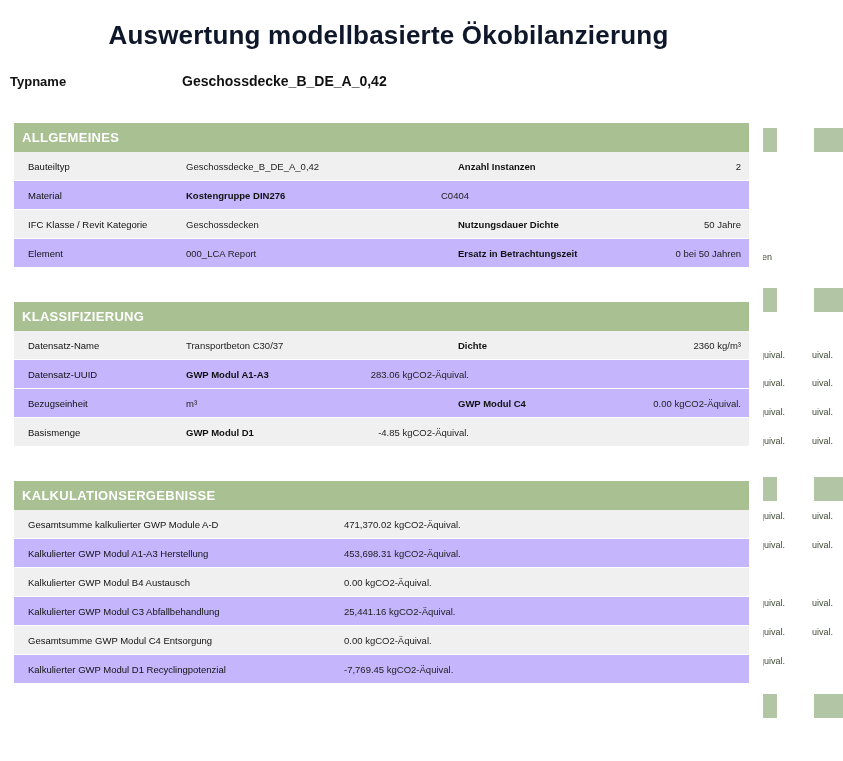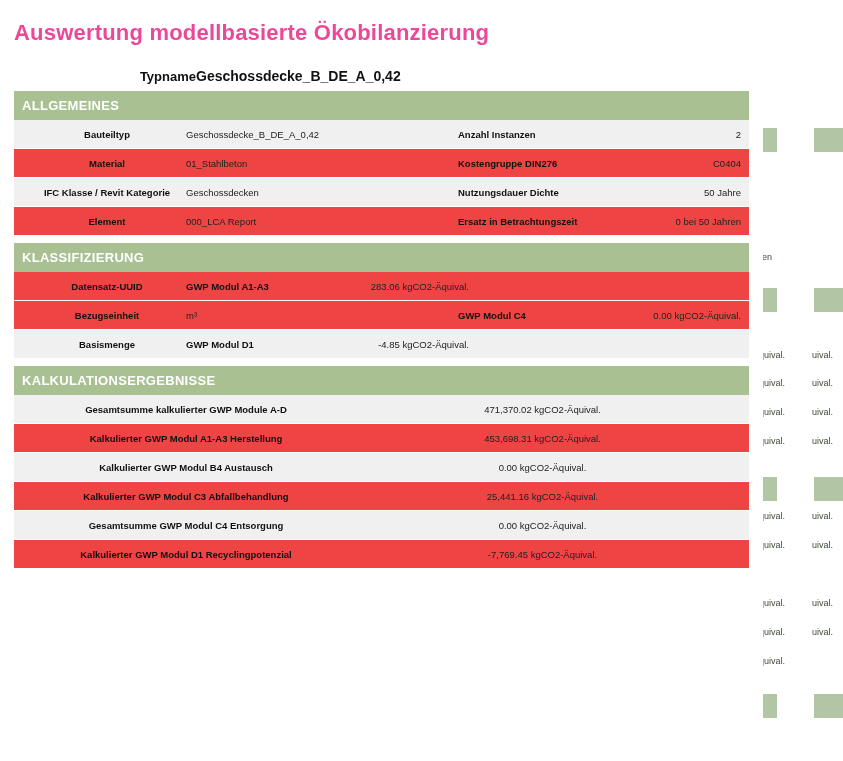--- a/index.html
+++ b/index.html
@@ -44,47 +44,47 @@
     top: 0;
     left: 0;
     width: 763px;
     height: 761px;
     background: #ffffff;
     z-index: 1;
     overflow: hidden;
   }
 
   .doc-title {
-    font-size: 22px;
-    font-weight: bold;
-    color: #ec4899;
+    font-size: 26px;
+    font-weight: bold;
+    color: #0f172a;
     padding: 20px 0 0 14px;
     letter-spacing: 0.2px;
+    text-align: center;
   }
 
   .typename-row {
     display: flex;
     align-items: baseline;
-    padding: 22px 0 0 24px;
-    text-align: right;
+    padding: 22px 0 0 10px;
   }
   .typename-label {
     width: 172px;
     font-size: 13px;
     font-weight: bold;
     color: #111;
   }
   .typename-value {
     font-size: 14px;
     font-weight: bold;
     color: #111;
   }
 
   .section {
-    margin: 7px 14px 0 14px;
+    margin: 34px 14px 0 14px;
     width: 735px;
   }
   .section-header {
     background: #a8c092;
     color: #ffffff;
     font-size: 13px;
     font-weight: bold;
     padding: 7px 8px;
     letter-spacing: 0.3px;
   }
@@ -92,29 +92,28 @@
     display: block;
   }
   .row {
     display: flex;
     align-items: center;
     height: 28px;
     font-size: 9.5px;
     border-bottom: 1px solid #ffffff;
   }
   .row.alt { background: #f0f0f0; }
-  .row.plain { background: #ef4444; }
+  .row.plain { background: #c4b5fd; }
 
   .cell-label {
     width: 172px;
     padding-left: 14px;
-    font-weight: bold;
-    color: #111;
-    box-sizing: border-box;
-    text-align: center;
+    font-weight: normal;
+    color: #111;
+    box-sizing: border-box;
   }
   .cell-value {
     width: 272px;
     color: #222;
     box-sizing: border-box;
   }
   .cell-label2 {
     width: 172px;
     font-weight: bold;
     color: #111;
@@ -127,21 +126,21 @@
     color: #222;
     box-sizing: border-box;
   }
 
   
   .row-wide .cell-label {
     width: 330px;
   }
   .row-wide .cell-value-right {
     flex: 1;
-    text-align: center;
+    text-align: left;
     padding-right: 8px;
     color: #222;
   }
 </style>
 </head>
 <body>
 
 <div class="ghost-layer">
   <div class="ghost-band" style="top:128px;height:24px;left:0;width:20px;"></div>
   <div class="ghost-band" style="top:128px;height:24px;left:57px;width:29px;"></div>
@@ -188,21 +187,20 @@
     <div class="section-header">ALLGEMEINES</div>
     <div class="rows">
       <div class="row alt">
         <div class="cell-label">Bauteiltyp</div>
         <div class="cell-value">Geschossdecke_B_DE_A_0,42</div>
         <div class="cell-label2">Anzahl Instanzen</div>
         <div class="cell-value2">2</div>
       </div>
       <div class="row plain">
         <div class="cell-label">Material</div>
-        <div class="cell-value">01_Stahlbeton</div>
         <div class="cell-label2">Kostengruppe DIN276</div>
         <div class="cell-value2">C0404</div>
       </div>
       <div class="row alt">
         <div class="cell-label">IFC Klasse / Revit Kategorie</div>
         <div class="cell-value">Geschossdecken</div>
         <div class="cell-label2">Nutzungsdauer Dichte</div>
         <div class="cell-value2">50 Jahre</div>
       </div>
       <div class="row plain">
@@ -210,20 +208,26 @@
         <div class="cell-value">000_LCA Report</div>
         <div class="cell-label2">Ersatz in Betrachtungszeit</div>
         <div class="cell-value2">0 bei 50 Jahren</div>
       </div>
     </div>
   </div>
 
   <div class="section">
     <div class="section-header">KLASSIFIZIERUNG</div>
     <div class="rows">
+      <div class="row alt">
+        <div class="cell-label">Datensatz-Name</div>
+        <div class="cell-value">Transportbeton C30/37</div>
+        <div class="cell-label2">Dichte</div>
+        <div class="cell-value2">2360 kg/m³</div>
+      </div>
       <div class="row plain">
         <div class="cell-label">Datensatz-UUID</div>
         <div class="cell-label2">GWP Modul A1-A3</div>
         <div class="cell-value2">283.06 kgCO2-Äquival.</div>
       </div>
       <div class="row plain">
         <div class="cell-label">Bezugseinheit</div>
         <div class="cell-value">m³</div>
         <div class="cell-label2">GWP Modul C4</div>
         <div class="cell-value2">0.00 kgCO2-Äquival.</div>

